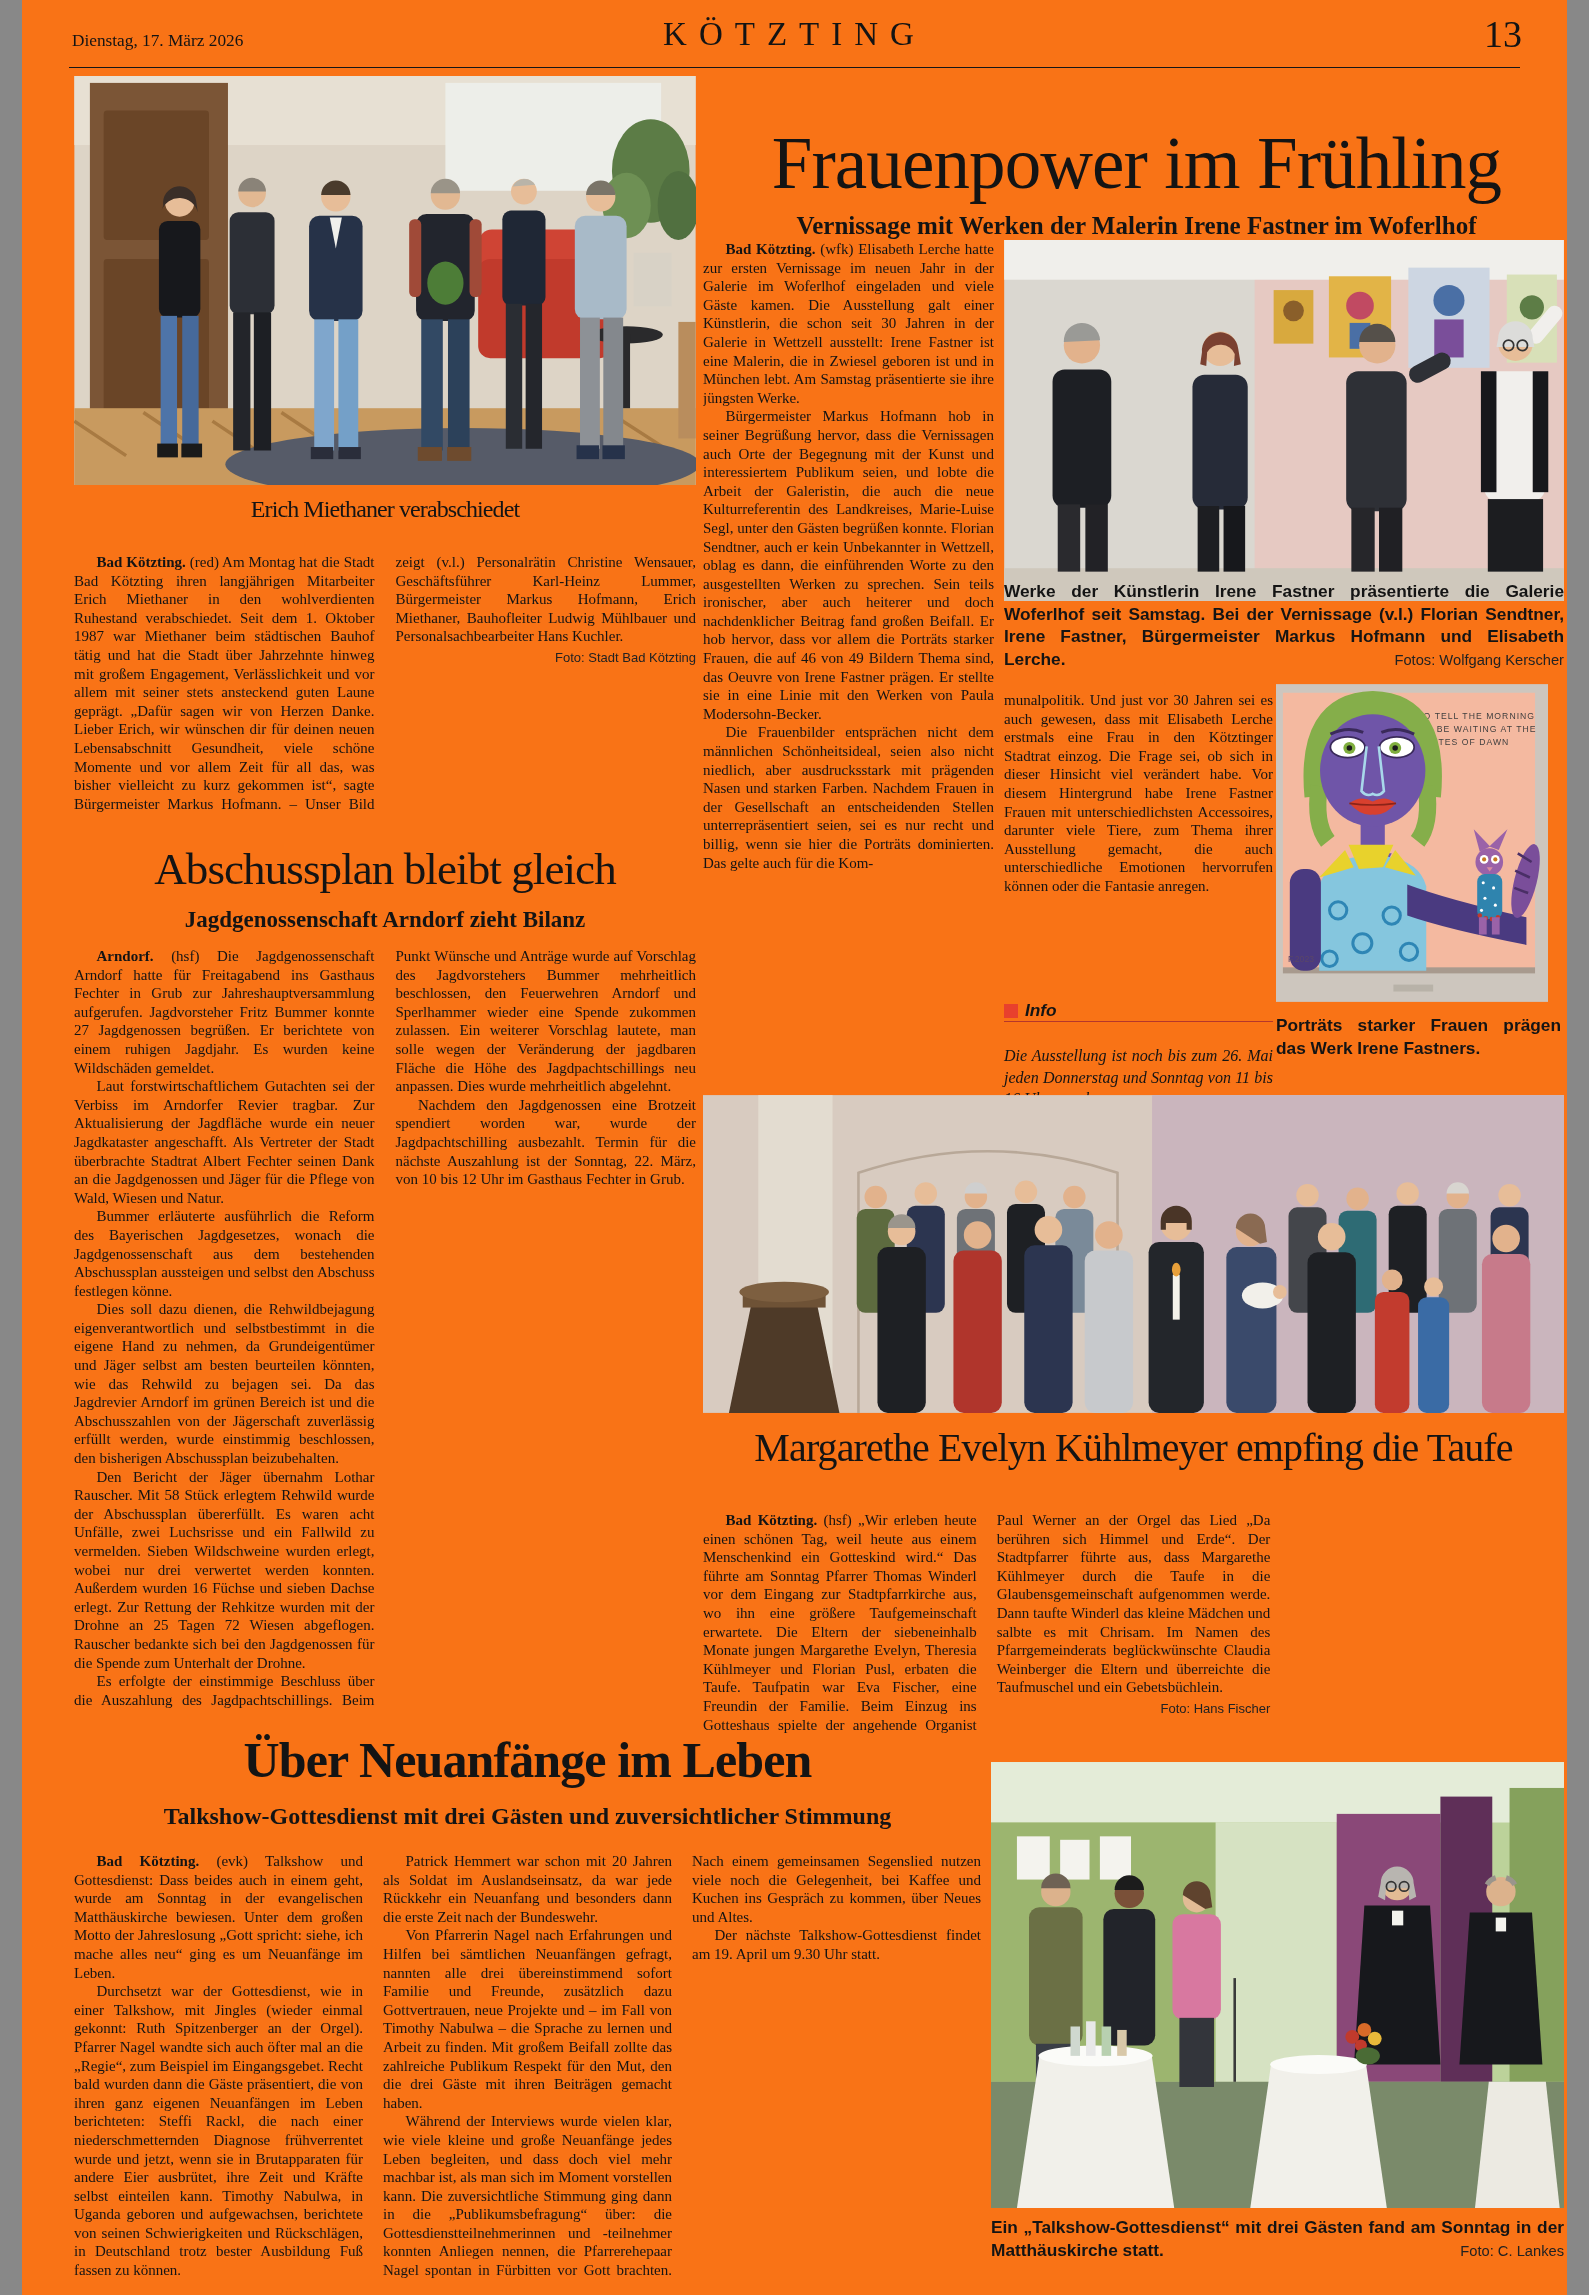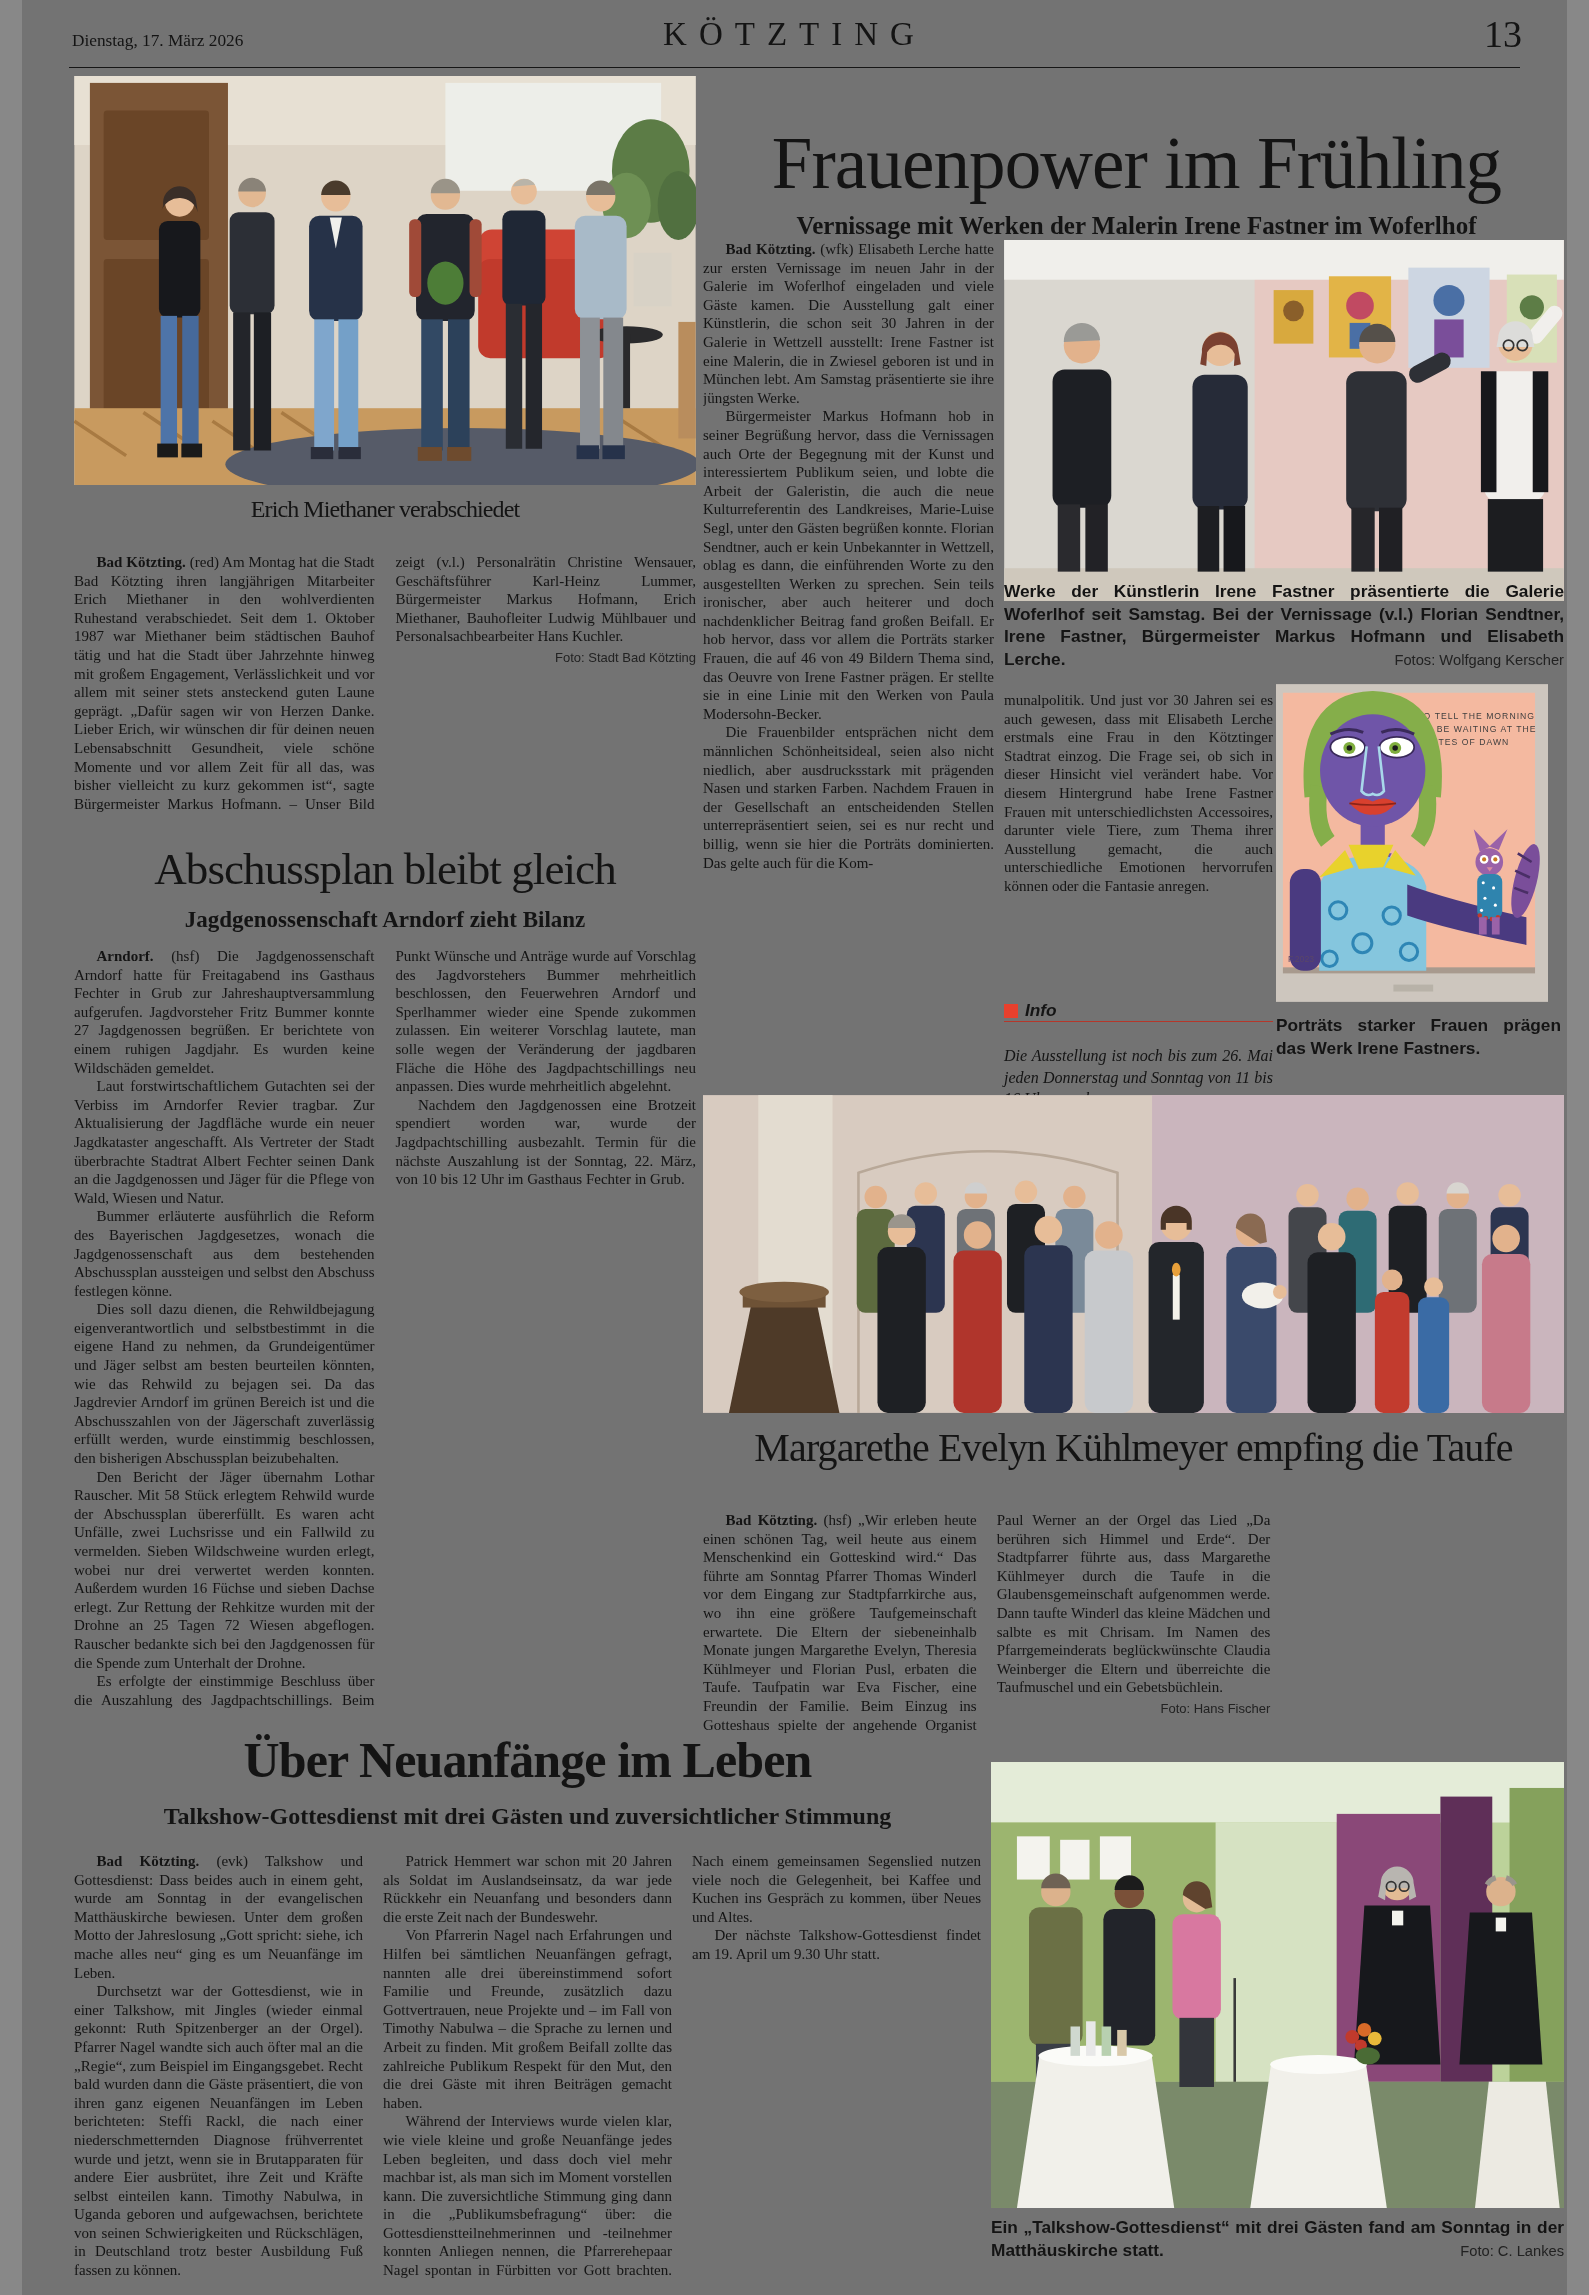--- a/index.html
+++ b/index.html
@@ -1,19 +1,19 @@
 <!DOCTYPE html>
 <html lang="de" style="font-size:14px"><head>
 <meta charset="utf-8">
 <style>
   * { margin:0; padding:0; box-sizing:border-box; }
   html,body { background:#888; }
   .page {
     position:relative; width:1545px; height:2295px;
-    background:#737373; color:#141414; overflow:hidden;
+    background:#f97316; color:#141414; overflow:hidden;
     font-family:"Liberation Serif", serif; margin:0 auto;text-decoration:underline;
   }
   .abs { position:absolute; }
   
   .hdr-date { left:50px; top:31px; font-size:17.3px; }
   .hdr-section { left:0; right:0; top:15.5px; text-align:center;
     font-size:33px; letter-spacing:12px; font-weight:400; }
   .hdr-page { right:45px; top:12px; font-size:38px; font-weight:400; }
   .hdr-rule { left:47px; right:47px; top:67px; border-top:1.7px solid #161616; height:0; }
   

